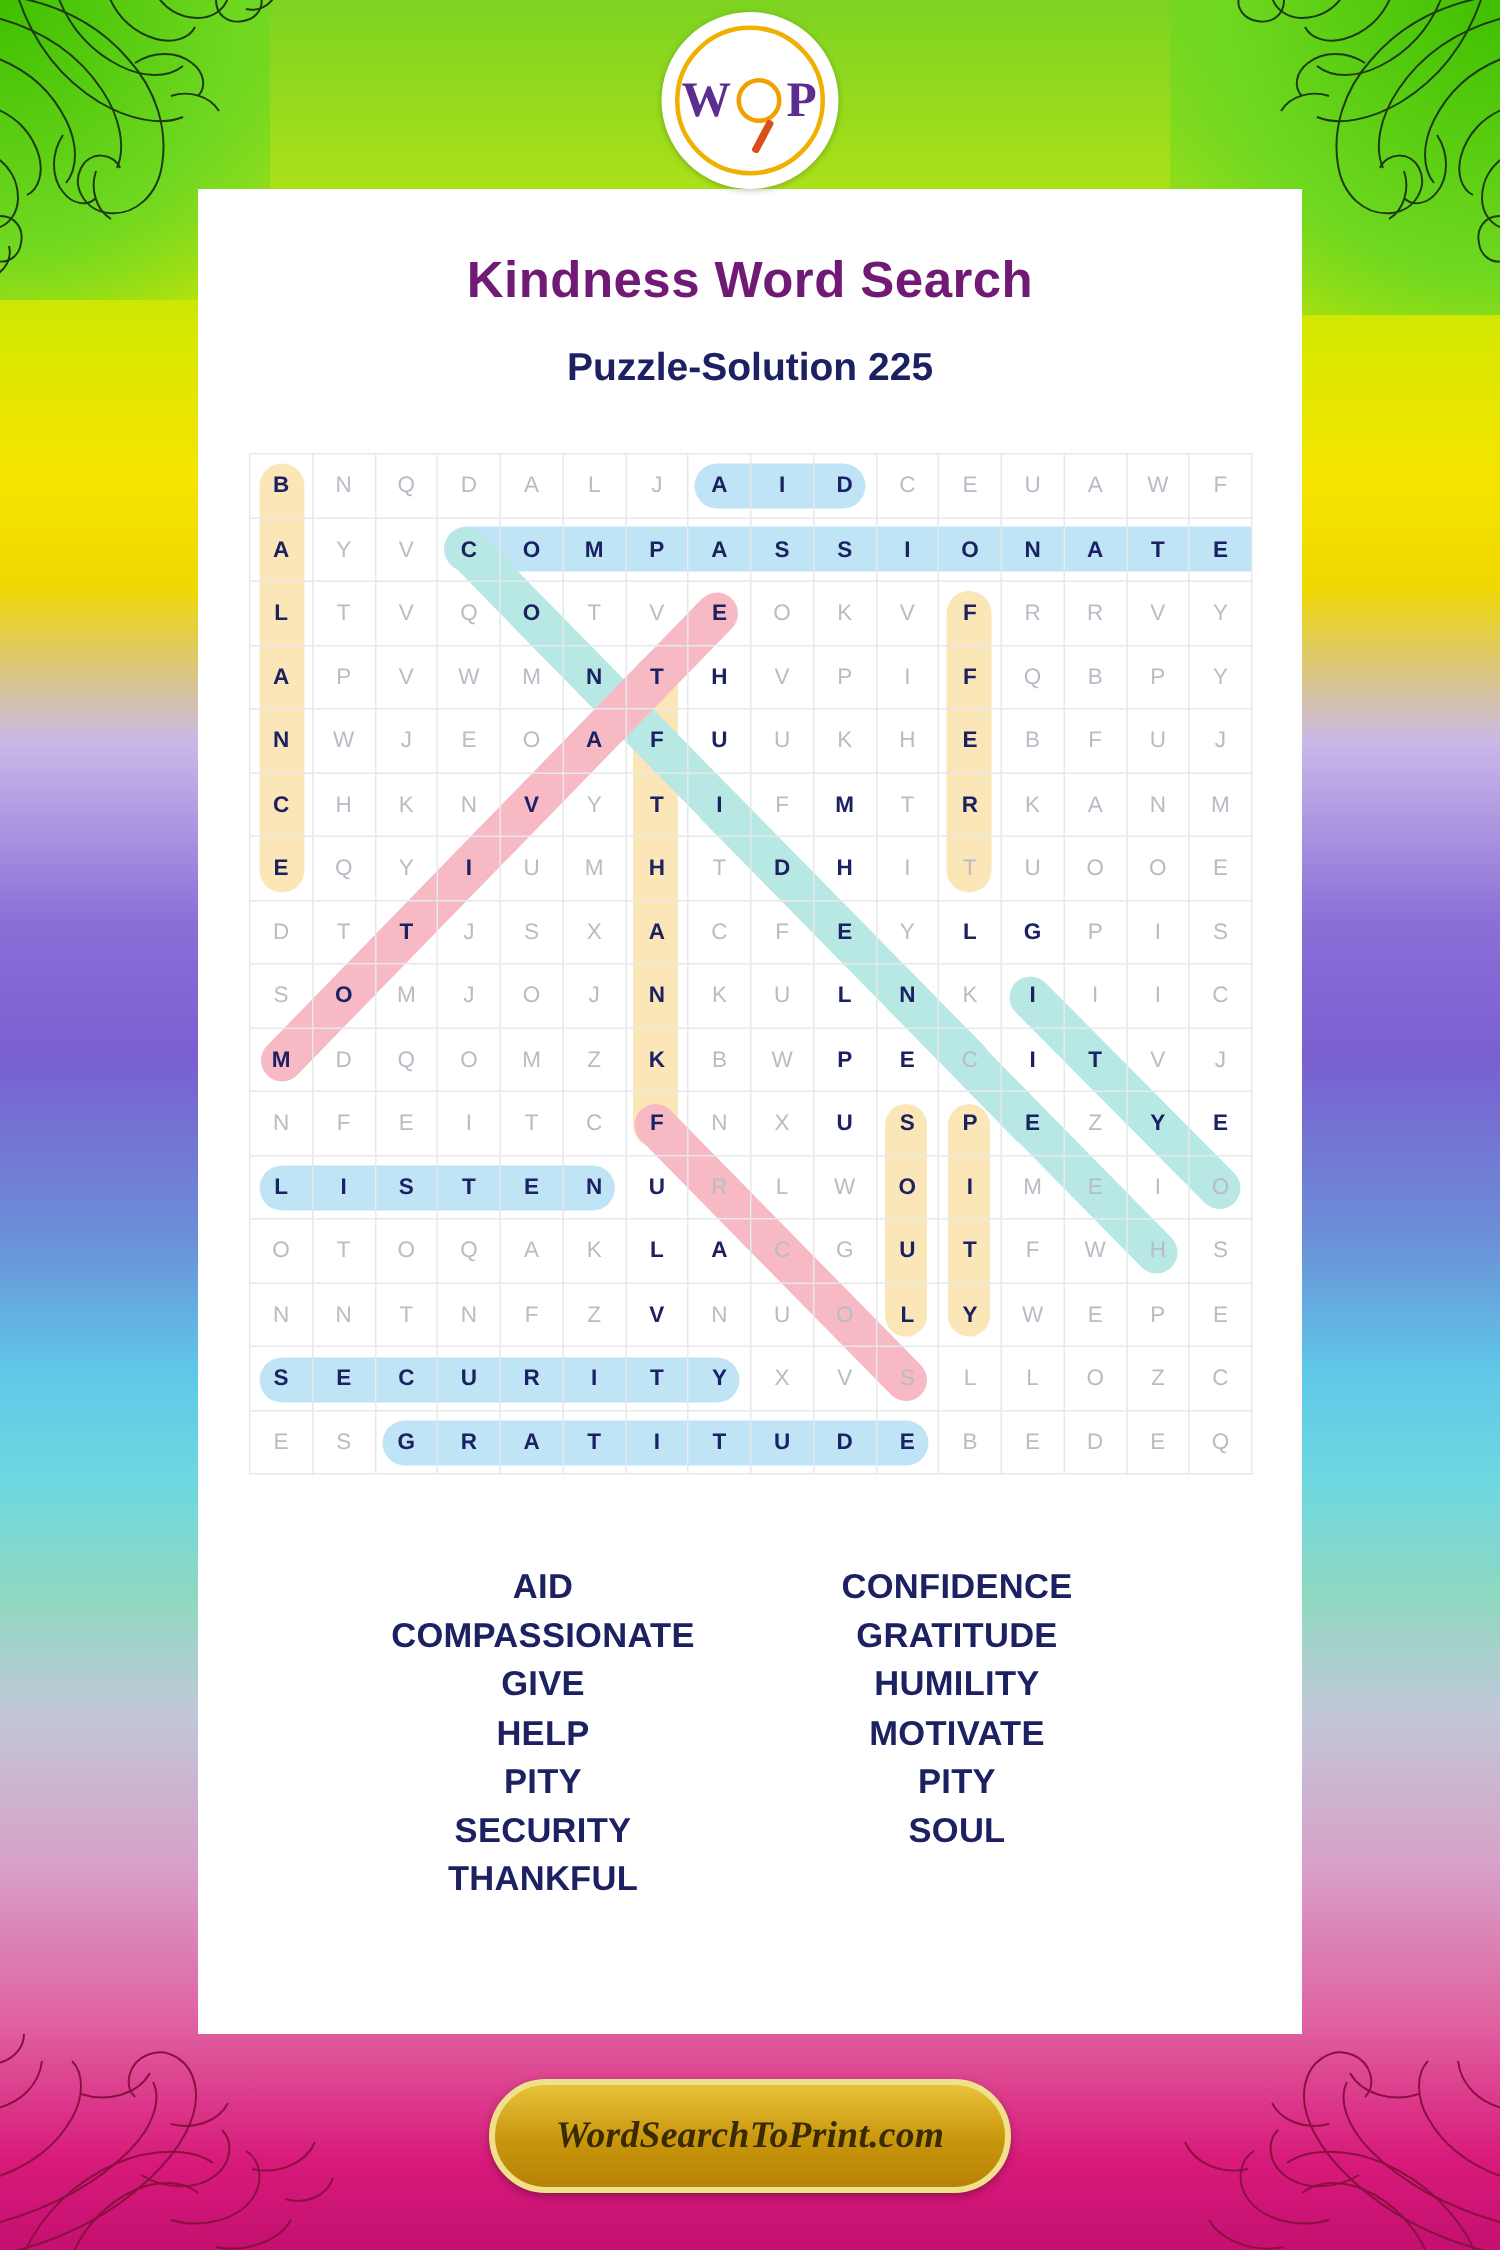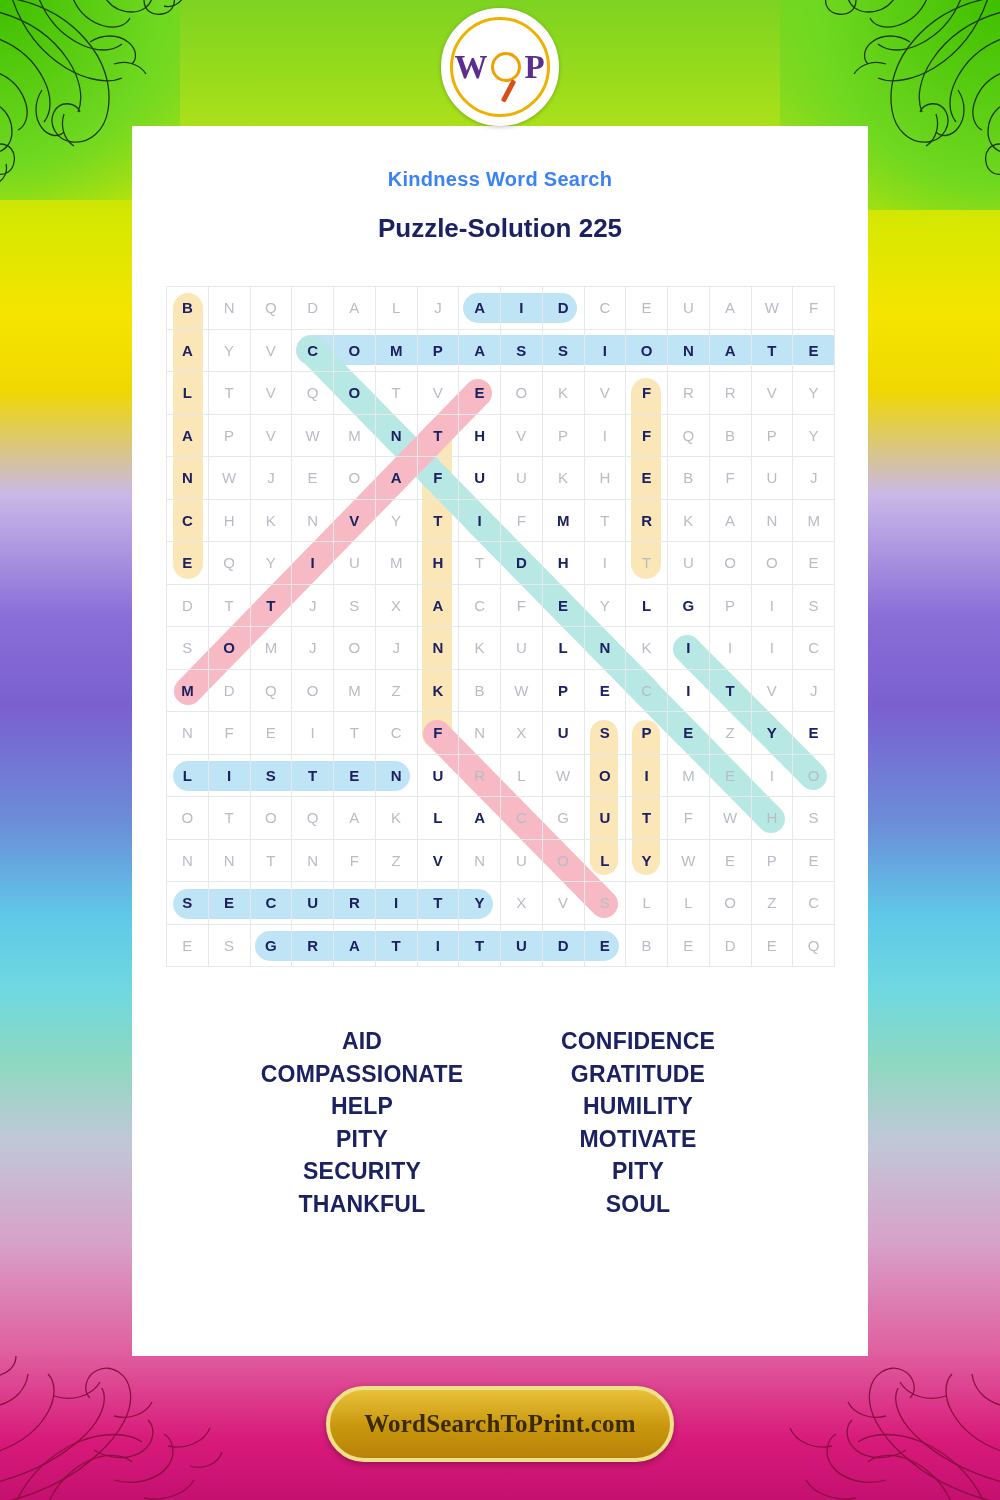--- a/index.html
+++ b/index.html
@@ -92,23 +92,23 @@
   .sheet {
     position: absolute;
     left: 132px; top: 126px;
     width: 736px; height: 1230px;
     background: #ffffff;
     z-index: 4;
   }
 
   .title {
     text-align: center;
-    font-size: 20px;
+    font-size: 34px;
     font-weight: bold;
-    color: #3b82f6;
+    color: #701a75;
     margin-top: 42px;
     letter-spacing: 0.3px;
   }
   .subtitle {
     text-align: center;
     font-size: 26px;
     font-weight: bold;
     color: #1c2161;
     margin-top: 22px;
   }
@@ -183,20 +183,21 @@
     box-shadow: 0 2px 6px rgba(0,0,0,0.3);
     display: flex; align-items: center; justify-content: center;
     z-index: 7;
   }
   .footer-btn span {
     font-family: "Liberation Serif", serif;
     font-size: 25px;
     font-weight: bold;
     color: #3a2a00;
     letter-spacing: 0.2px;
+    font-style: italic;
   }
 </style>
 </head>
 <body>
 
 <div class="bg-green-left"></div>
 <div class="bg-green-right"></div>
 
 <div class="corner c-tl">
   <svg width="190" height="200" viewBox="0 0 190 200">
@@ -626,20 +627,21 @@
             <td>Q</td>
           </tr>
         </tbody>
     </table>
   </div>
 
   <div class="words">
     <ul>
         <li>AID</li>
         <li>COMPASSIONATE</li>
+        <li>GIVE</li>
         <li>HELP</li>
         <li>PITY</li>
         <li>SECURITY</li>
         <li>THANKFUL</li>
       </ul>
     <ul>
         <li>CONFIDENCE</li>
         <li>GRATITUDE</li>
         <li>HUMILITY</li>
         <li>MOTIVATE</li>

